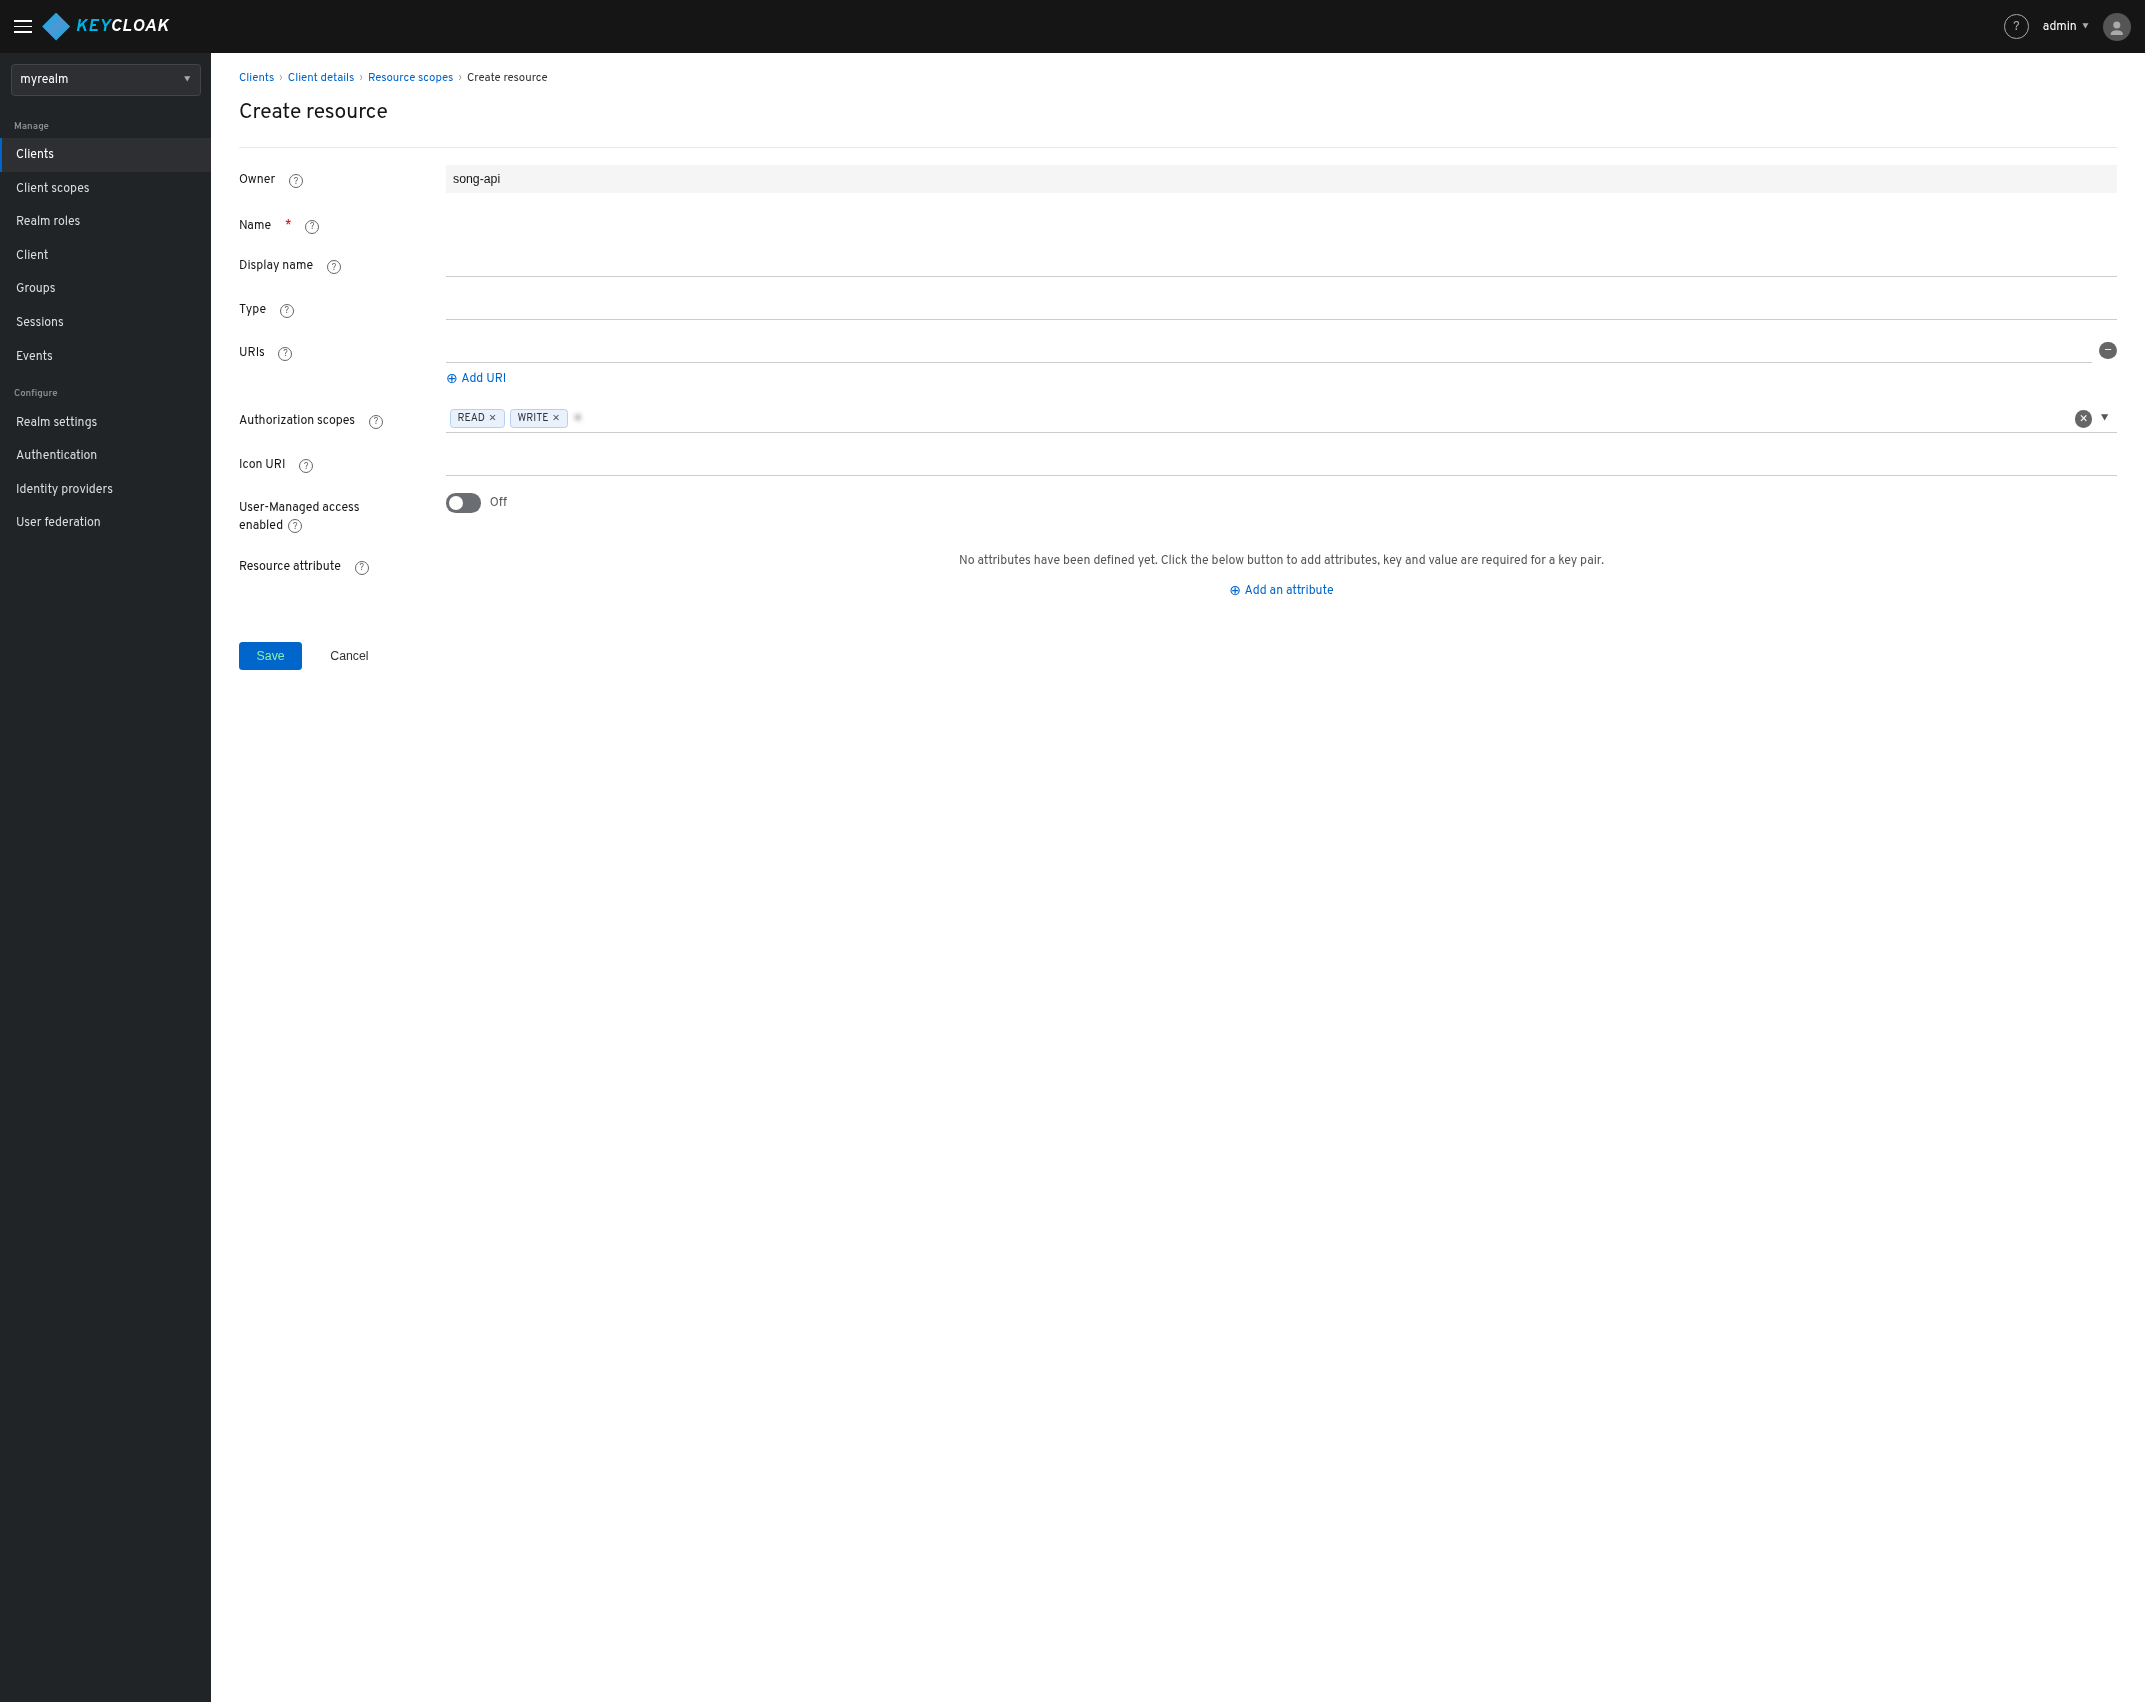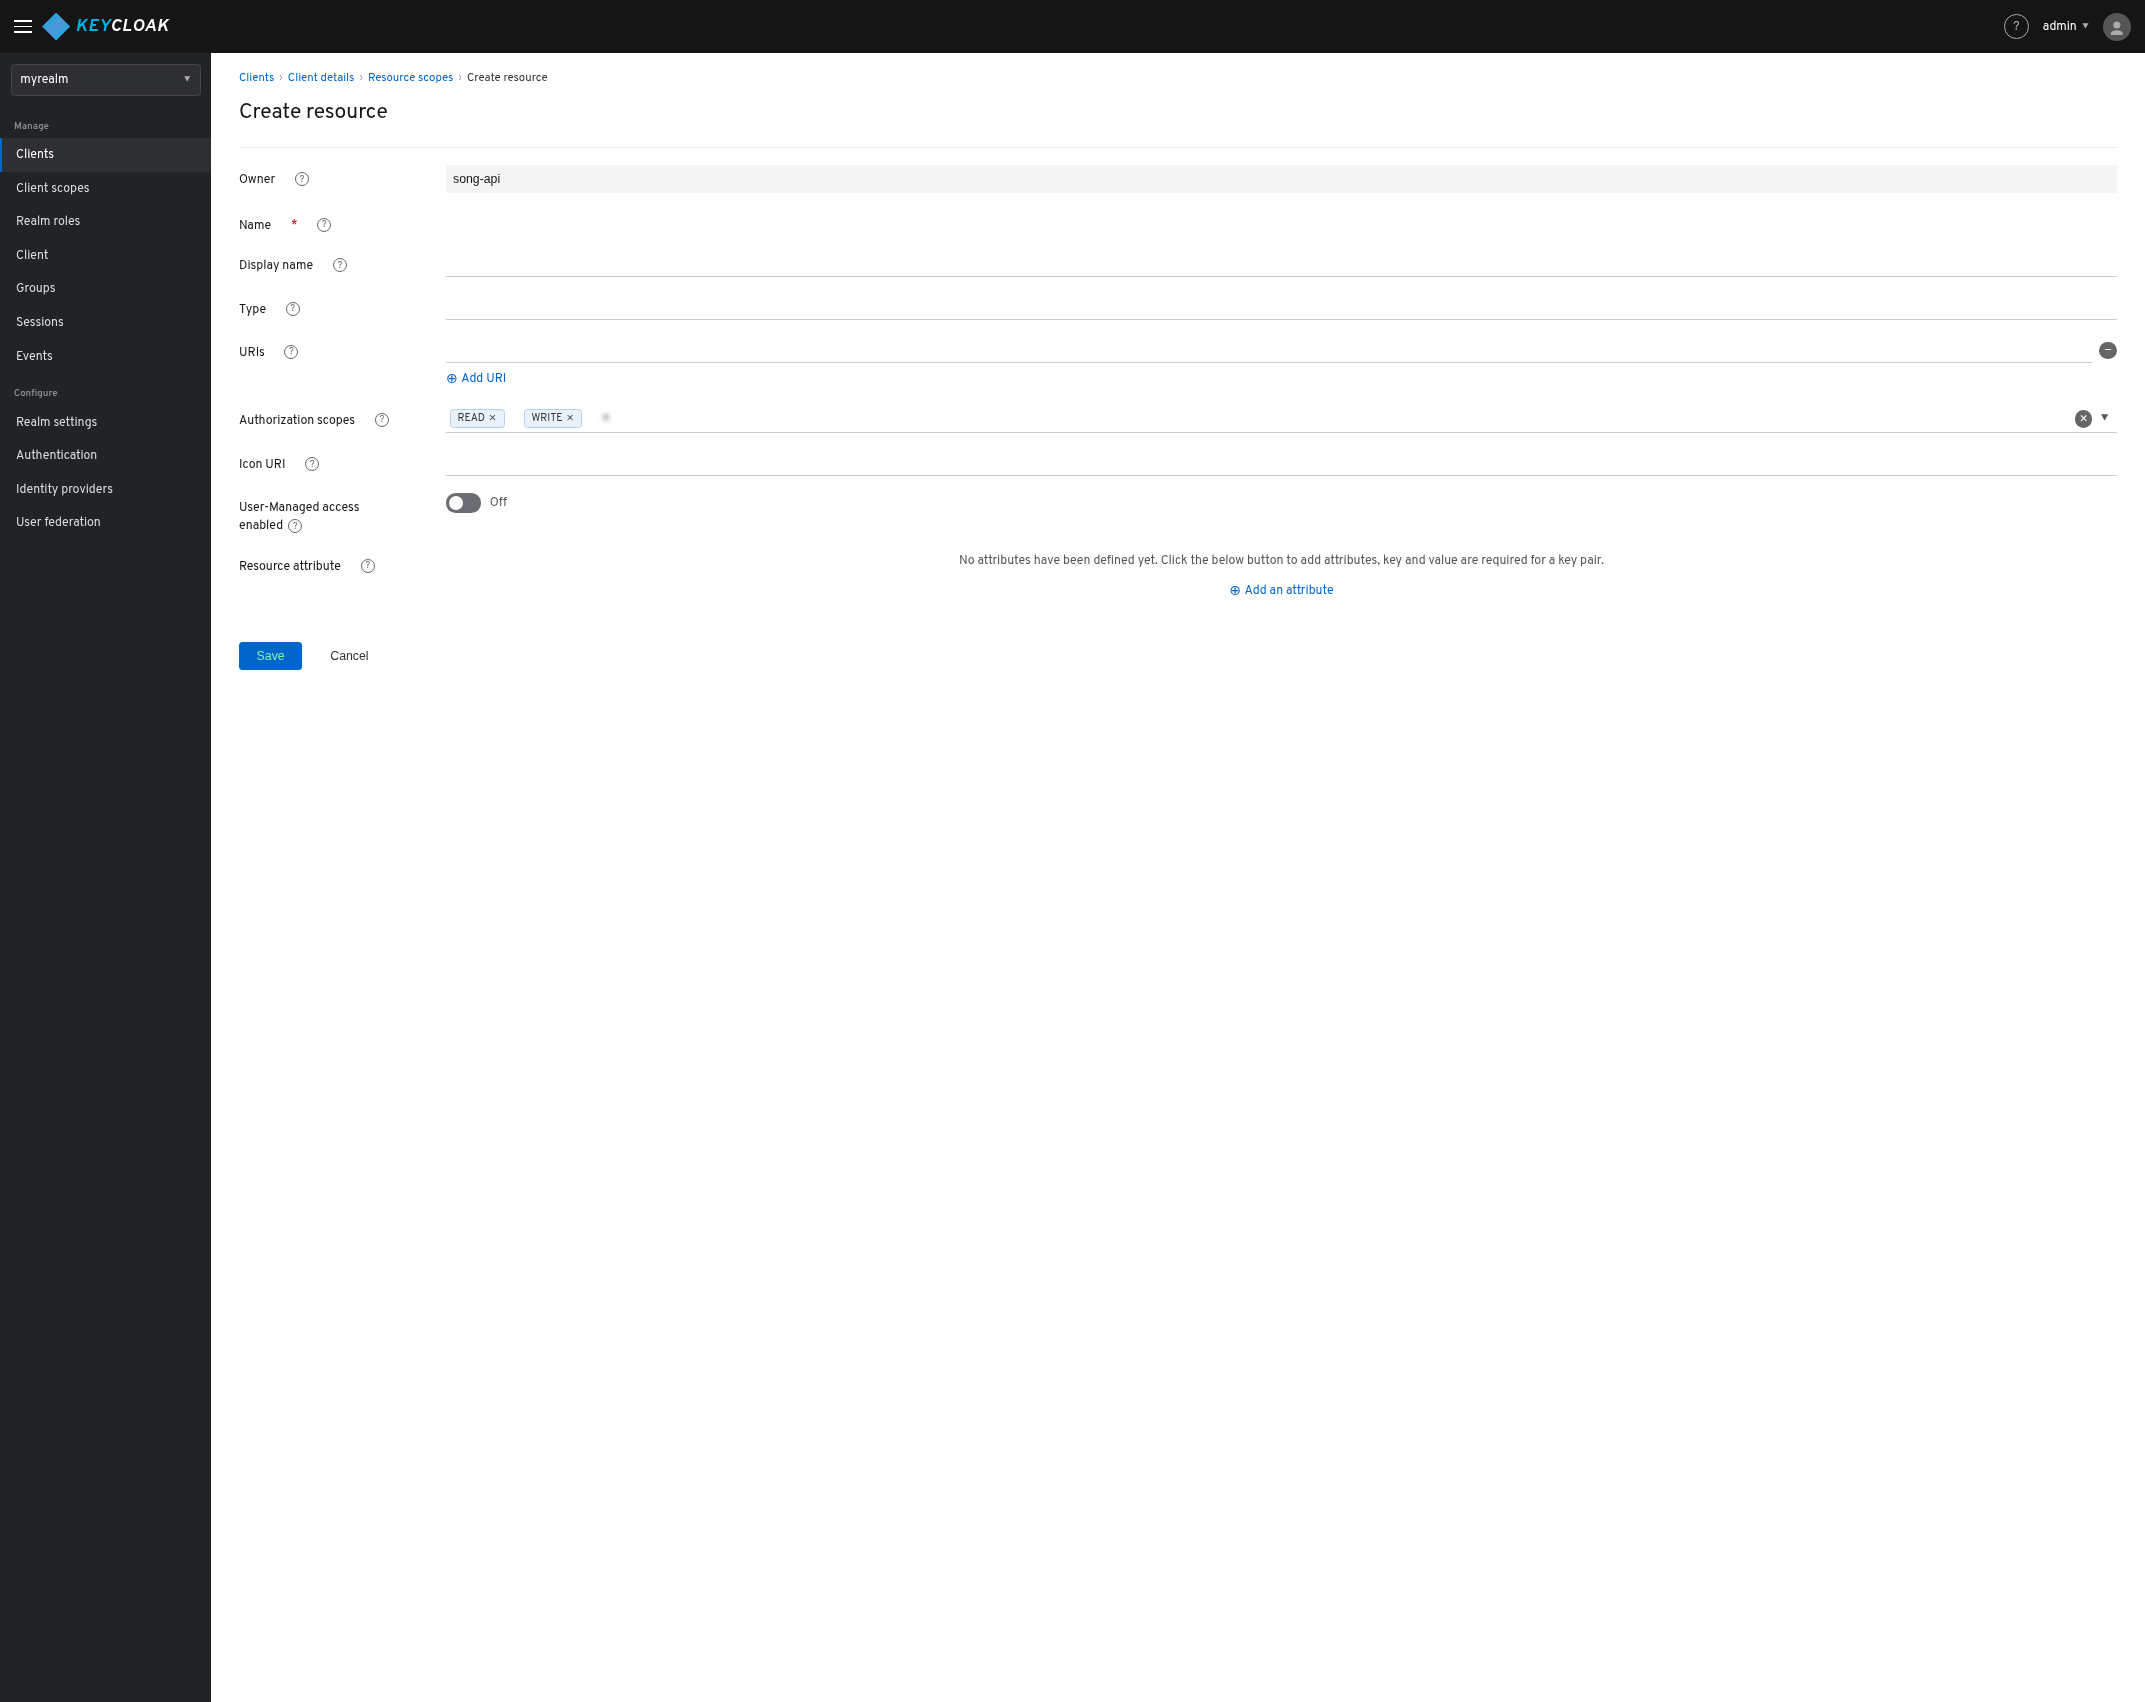--- a/index.html
+++ b/index.html
@@ -118,22 +118,22 @@
       margin-bottom: 17.6px;
       gap: 14px;
     }
     .form-label-col {
       width: 193px;
       min-width: 193px;
       padding-top: 7px;
       font-size: 12.3px;
       color: #151515;
       display: flex;
-      align-items: flex-start;
-      gap: 18px;
+      align-items: flex-end;
+      gap: 12px;
     }
     .required-star { color: #c00; margin-left: 1.8px; }
     .help-q {
       display: inline-flex;
       align-items: center;
       justify-content: center;
       width: 14px; height: 14px;
       border-radius: 50%;
       border: 0.9px solid #666;
       color: #666;
@@ -378,21 +378,21 @@
       </div>
     </div>
 
     <div class="form-row">
       <div class="form-label-col">
         <span>Authorization scopes</span>
         <span class="help-q">?</span>
       </div>
       <div class="form-control-col">
         <div style="display:flex; align-items:center; border-bottom:0.9px solid #ccc; padding:3.5px;">
-          <div style="display:flex; align-items:center; gap:19px; flex-wrap:wrap; flex:1;">
+          <div style="display:flex; align-items:center; gap:5px; flex-wrap:wrap; flex:1;">
             <div class="scope-tag">
               <span>READ</span>
               <span class="scope-tag-x">✕</span>
             </div>
             <div class="scope-tag">
               <span>WRITE</span>
               <span class="scope-tag-x">✕</span>
             </div>
             <span class="blurred" style="color:#888; font-size:10.5px;">◀</span>
           </div>

